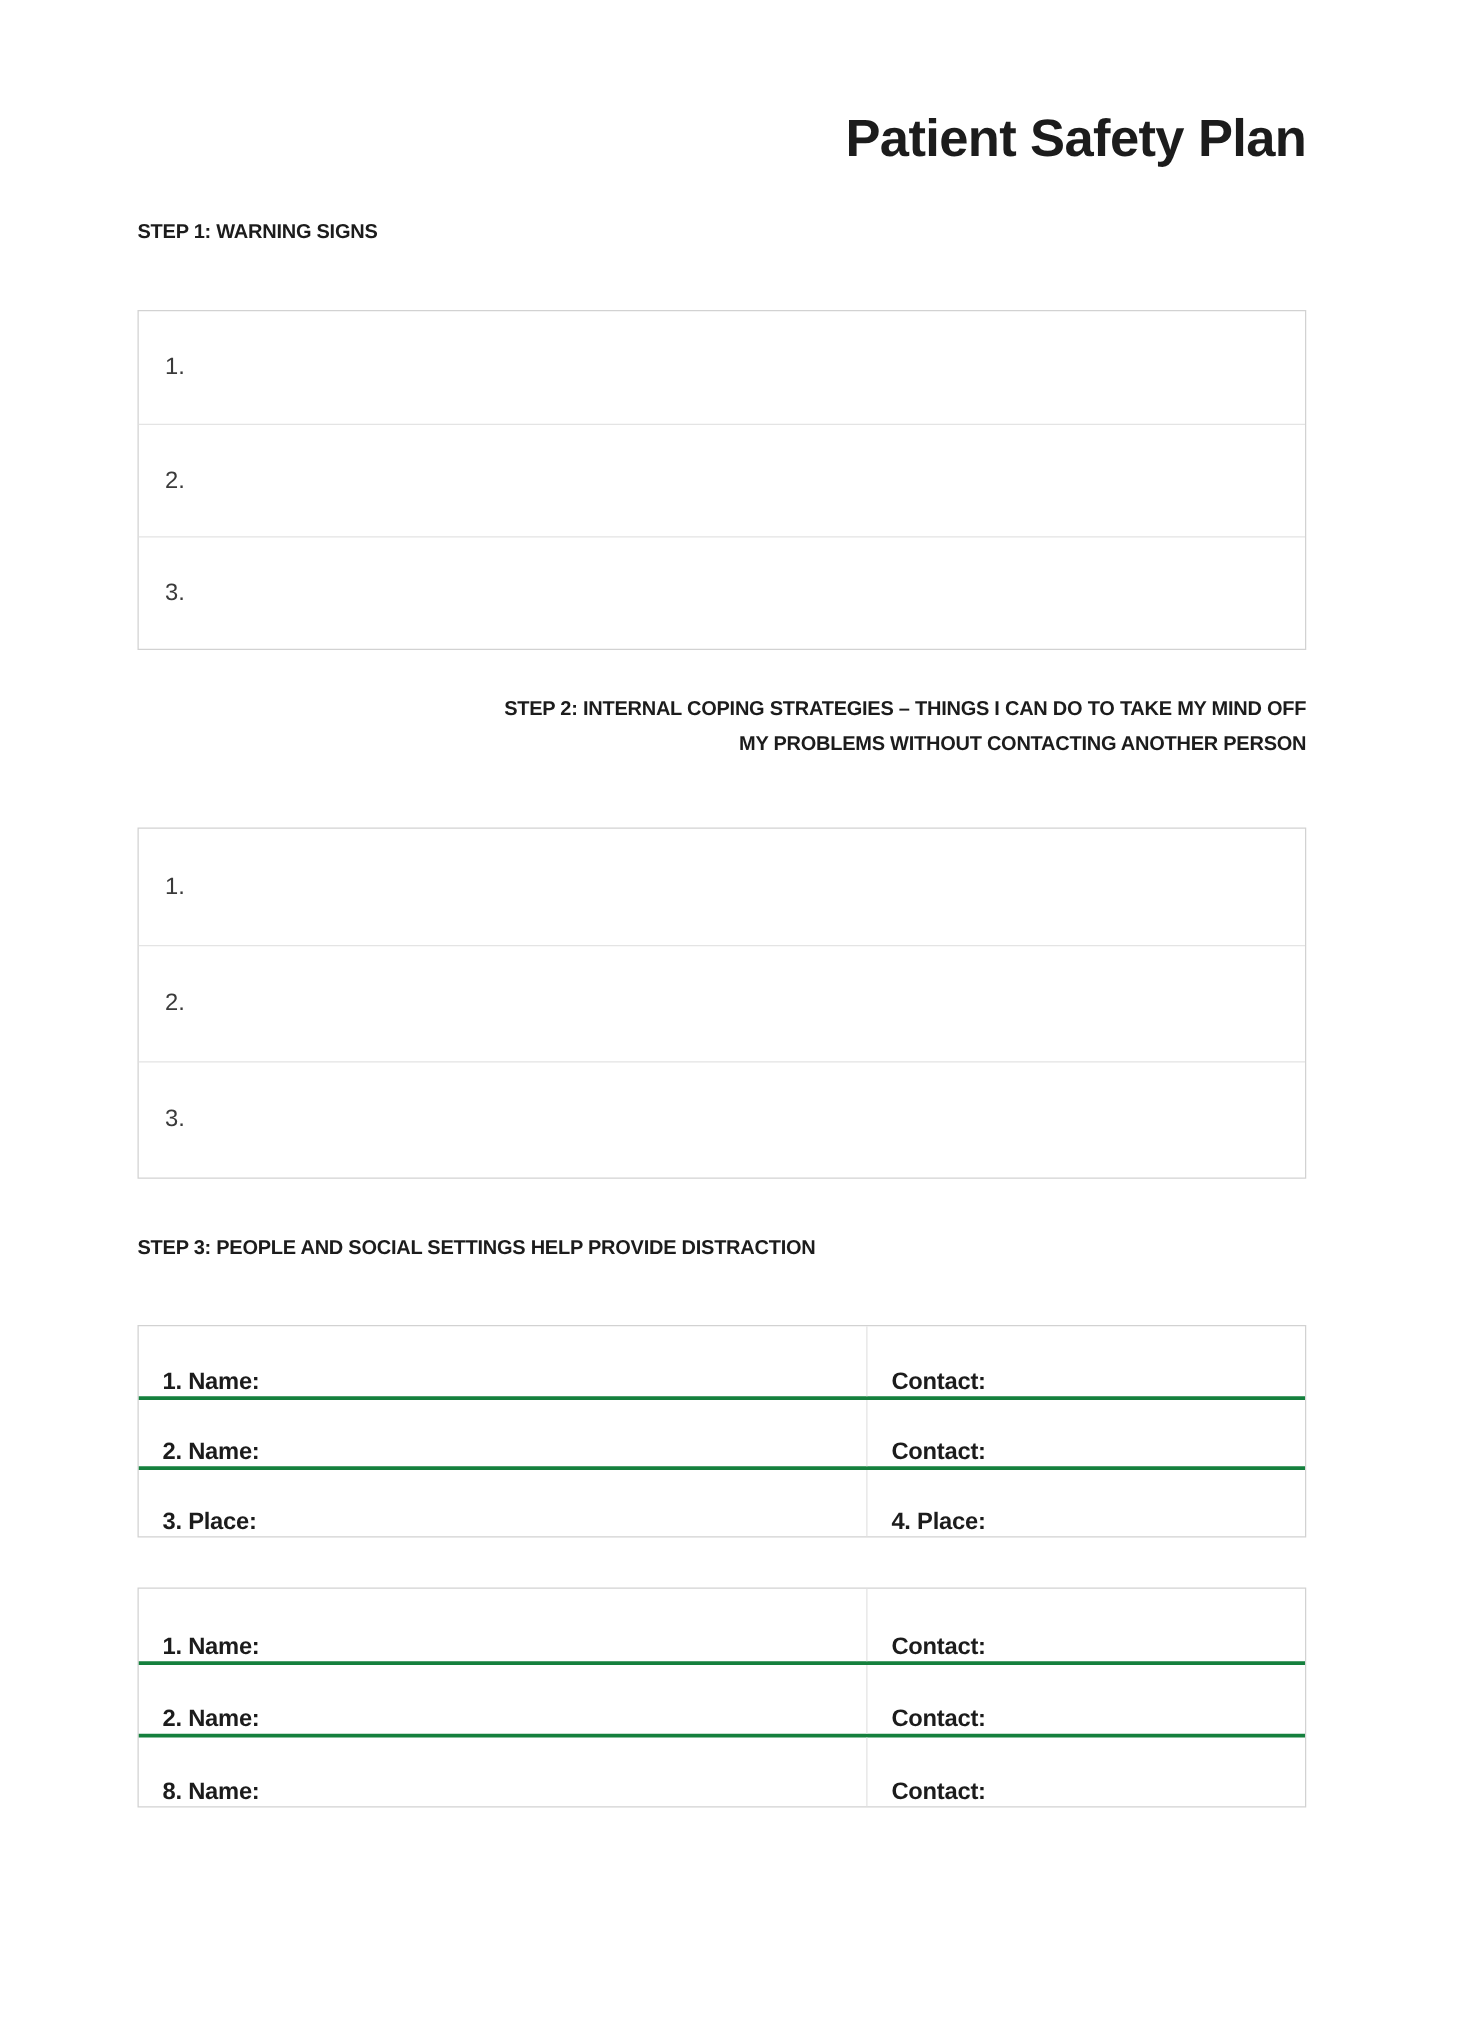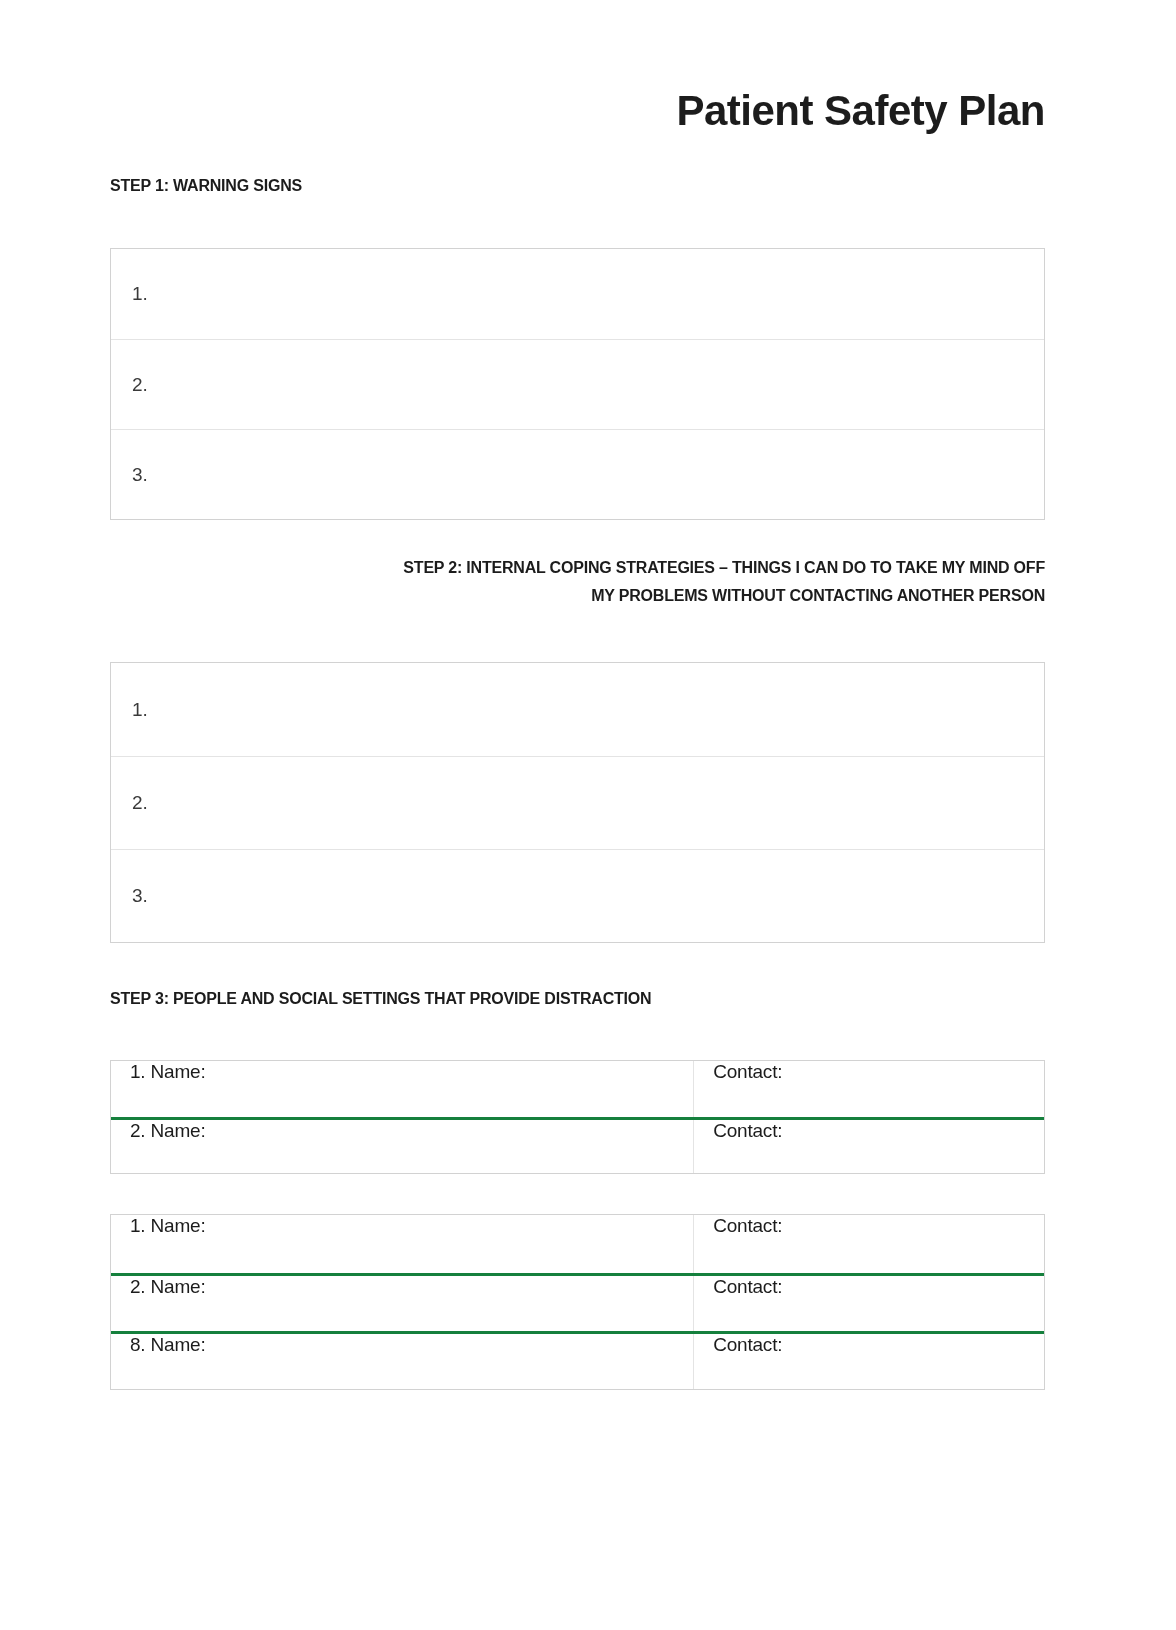--- a/index.html
+++ b/index.html
@@ -65,24 +65,24 @@
   .t-step4 { margin-top: 40px; }
   .grid-row {
     display: flex;
     border-top: 3px solid #15803d;
   }
   .grid-row:first-child { border-top: none; }
   .t-step3 .grid-row { height: 56px; }
   .t-step4 .grid-row { height: 58px; }
   .cell {
     display: flex;
-    align-items: flex-start;
+    align-items: flex-end;
     padding-left: 19px;
     font-size: 19px;
-    font-weight: normal;
+    font-weight: bold;
     color: #1c1c1c;
     letter-spacing: -0.2px;
     cursor: text;
   }
   .cell-left {
     width: 62.5%;
     border-right: 1px solid #e4e4e4;
   }
   .cell-right { width: 37.5%; }
 </style>
@@ -118,37 +118,45 @@
     </div>
     <div class="num-row">
       <span>2.</span>
     </div>
     <div class="num-row">
       <span>3.</span>
     </div>
   </div>
 
   <h2 class="step-heading h-step3">
-    <span>STEP 3: PEOPLE AND SOCIAL SETTINGS THAT PROVIDE DISTRACTION</span>
+    <span>STEP 3: PEOPLE AND SOCIAL SETTINGS HELP PROVIDE DISTRACTION</span>
   </h2>
   <div class="grid-table t-step3">
     <div class="grid-row">
       <div class="cell cell-left">
         <span>1. Name:</span>
       </div>
       <div class="cell cell-right">
         <span>Contact:</span>
       </div>
     </div>
     <div class="grid-row">
       <div class="cell cell-left">
         <span>2. Name:</span>
       </div>
       <div class="cell cell-right">
         <span>Contact:</span>
+      </div>
+    </div>
+    <div class="grid-row">
+      <div class="cell cell-left">
+        <span>3. Place:</span>
+      </div>
+      <div class="cell cell-right">
+        <span>4. Place:</span>
       </div>
     </div>
   </div>
 
   <div class="grid-table t-step4">
     <div class="grid-row">
       <div class="cell cell-left">
         <span>1. Name:</span>
       </div>
       <div class="cell cell-right">

